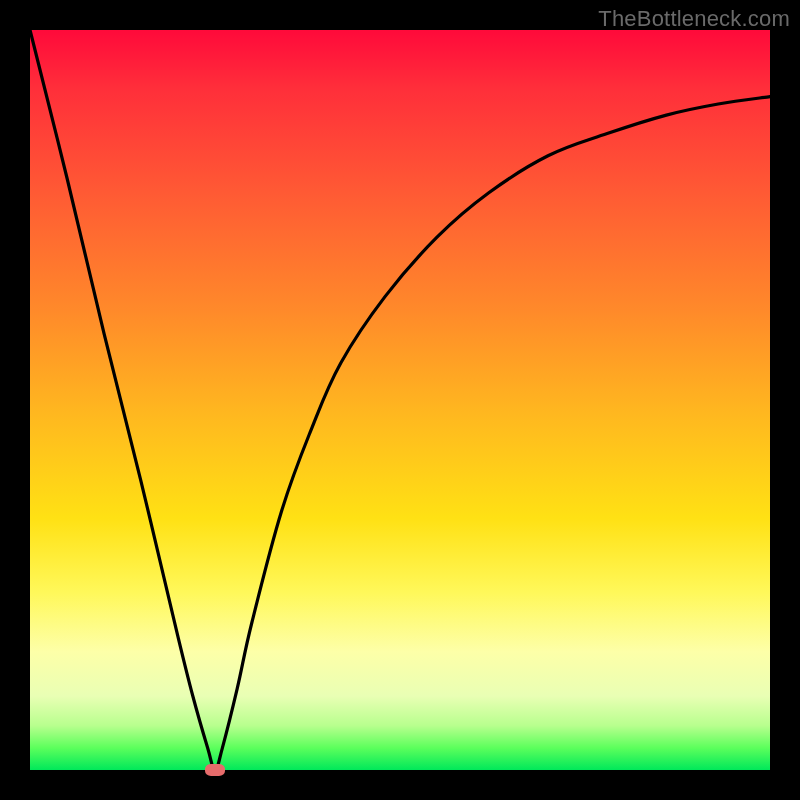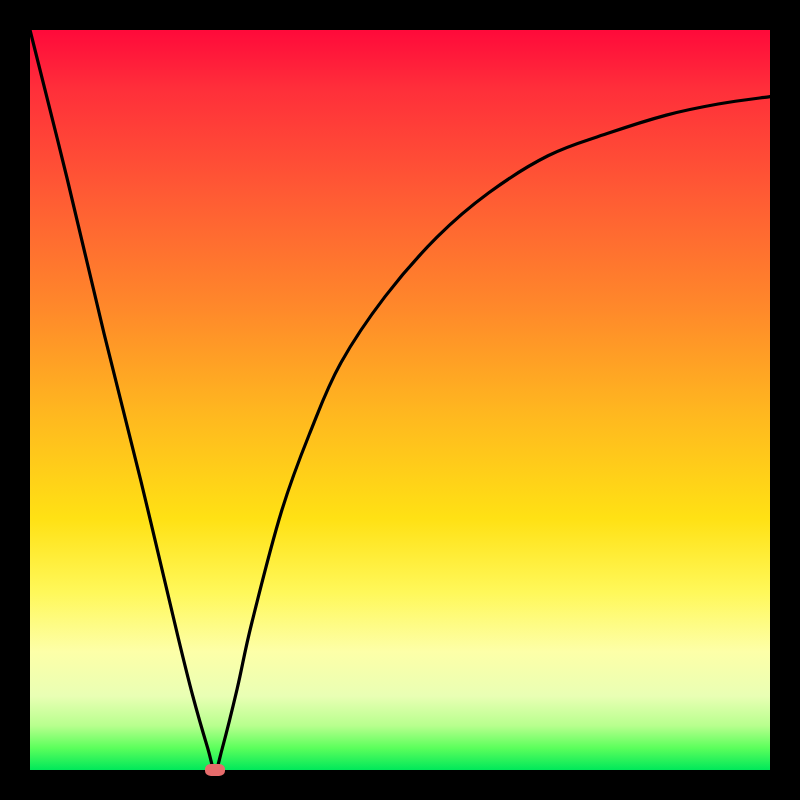--- a/index.html
+++ b/index.html
@@ -66,20 +66,21 @@
     border-radius: 6px / 5px;
     background: #e66b6b;
     transform: translate(-50%, -50%);
   }
 </style>
 </head>
 <body>
 
 <div class="frame">
 
+  <div class="watermark">TheBottleneck.com</div>
 
   <div class="plot">
 
     <svg class="curve" viewBox="0 0 740 740" preserveAspectRatio="none">
       <path fill="none" stroke="#000" stroke-width="3.2" stroke-linejoin="round" stroke-linecap="round" d="M 0,0 C 6.66,26.64 23.68,93.388 37,148 C 50.32,202.612 60.68,248.78800000000004 74,303.40000000000003 C 87.32,358.01200000000006 97.68,396.788 111,451.4 C 124.32,506.01199999999994 138.676,568.1719999999999 148,606.8 C 157.324,645.428 157.472,646.02 162.8,666 C 168.12800000000001,685.98 173.60399999999998,704.4799999999999 177.6,717.8 C 181.596,731.12 182.33599999999998,740 185,740 C 187.66400000000002,740 188.404,732.452 192.4,717.8 C 196.39600000000002,703.1479999999999 201.872,681.244 207.20000000000002,658.6 C 212.52800000000002,635.956 214.008,623.968 222,592 C 229.992,560.032 240.94400000000002,515.6320000000001 251.60000000000002,481 C 262.25600000000003,446.368 270.544,426.23999999999995 281.2,399.59999999999997 C 291.856,372.96 297.48,356.97599999999994 310.8,332.99999999999994 C 324.12,309.02399999999994 337.88399999999996,289.044 355.2,266.4 C 372.516,243.756 388.35200000000003,225.84800000000004 407.00000000000006,207.20000000000005 C 425.6480000000001,188.55200000000005 438.82000000000005,177.45199999999994 458.8,162.79999999999995 C 478.78,148.14799999999997 496.688,136.45600000000005 518,125.80000000000007 C 539.312,115.14400000000008 555.888,110.92600000000003 577.2,103.60000000000002 C 598.5120000000001,96.27400000000002 616.42,90.42800000000003 636.4,85.10000000000002 C 656.38,79.77200000000002 669.552,77.33 688.2,74 C 706.8480000000001,70.67 730.676,67.93200000000002 740,66.60000000000002"></path>
     </svg>
 
     <div class="min-marker" style="left: 185px; top: 740px; background: rgb(230, 107, 107);"></div>
   </div>
 </div>

